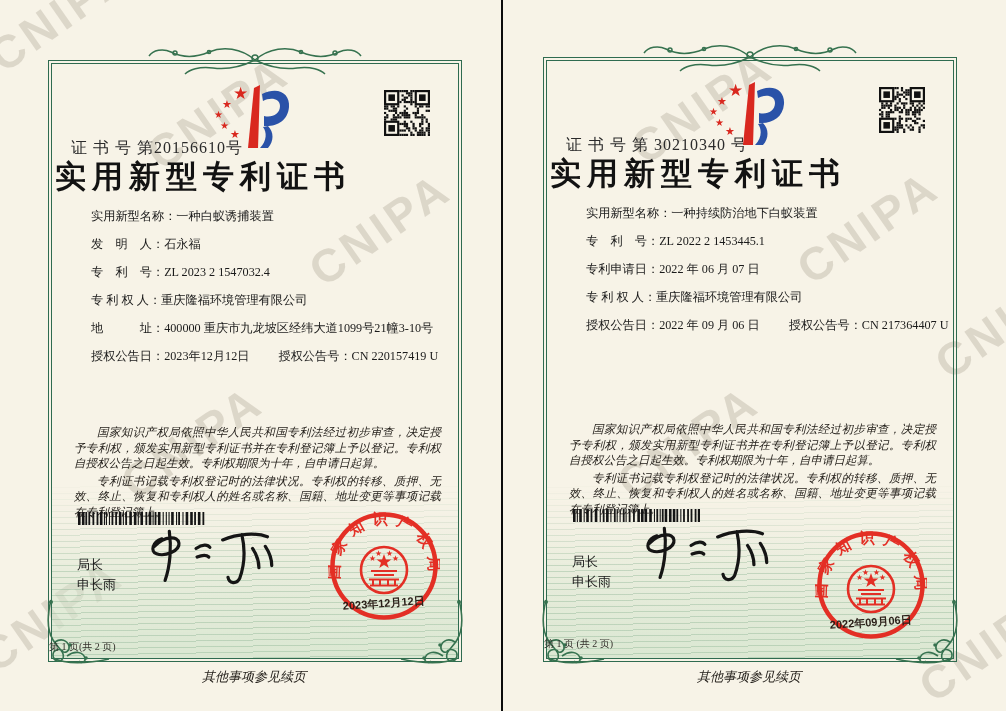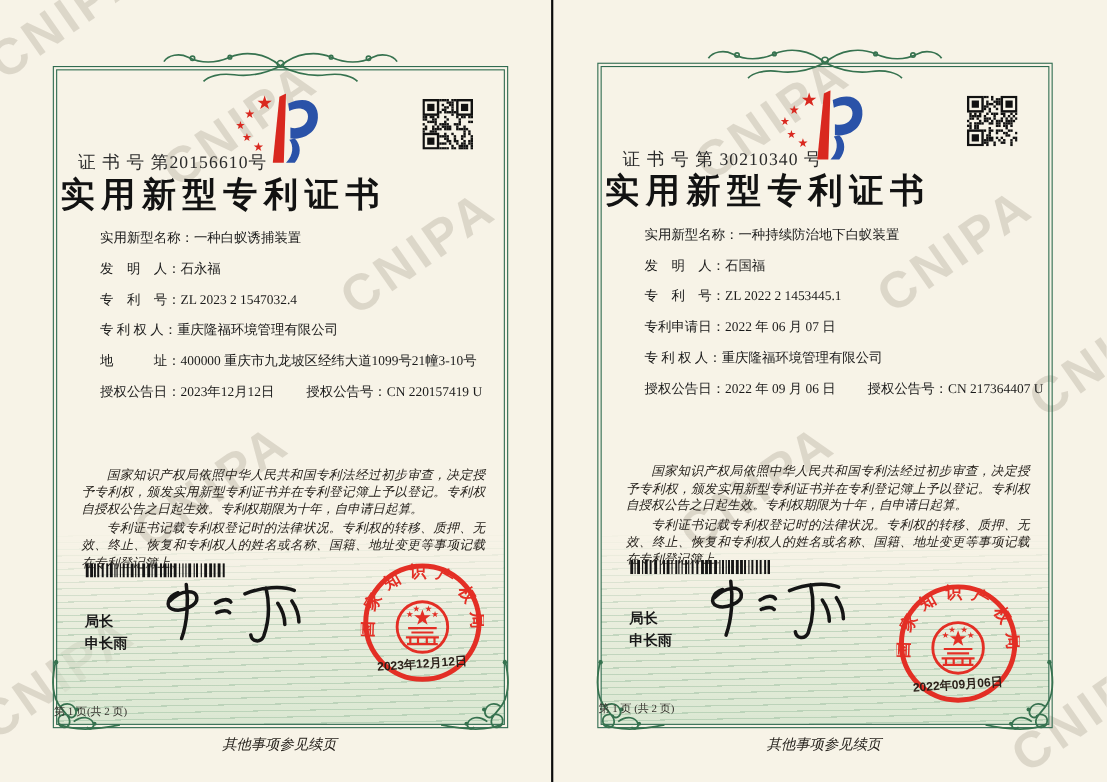--- a/index.html
+++ b/index.html
@@ -47,21 +47,21 @@
   .fields .pair2{margin-left:26px;}
   .paras{
     position:absolute;left:25px;right:20px;top:345px;
     font-size:11.5px;font-style:italic;color:#26221d;line-height:15.5px;text-align:justify;margin-top:19px;
   }
   .paras p{margin:0 0 2px 0;text-indent:2em;}
   .barcode{position:absolute;left:28px;top:451px;width:128px;height:13px;}
   .officer{
     position:absolute;left:28px;top:494px;
     font-family:"Liberation Sans","DejaVu Sans",sans-serif;
-    font-weight:bold;font-size:13px;line-height:20px;color:#191919;
+    font-weight:normal;font-size:13px;line-height:20px;color:#191919;
   }
   .signature{position:absolute;left:88px;top:464px;width:150px;height:64px;}
   .seal{position:absolute;width:112px;height:112px;z-index:2;}
   .seal svg{mix-blend-mode:multiply;opacity:.96;}
   .page.left  .seal{left:279px;top:449px;}
   .page.right .seal{left:271px;top:471px;}
   .page-num{position:absolute;left:0;right:0;top:579px;font-size:10px;color:#33302b;}
   .note{
     position:absolute;top:668px;width:412px;text-align:center;
     font-size:13px;font-style:italic;color:#26221d;
@@ -571,21 +571,20 @@
         <rect x="16" y="2" width="3" height="3" fill="#111"></rect>
         <rect x="0" y="14" width="7" height="7" fill="#111"></rect>
         <rect x="1" y="15" width="5" height="5" fill="#f7f3e7"></rect>
         <rect x="2" y="16" width="3" height="3" fill="#111"></rect>
       </svg>
 
     <div class="title">实用新型专利证书</div>
 
     <div class="fields">
       <div class="row"><span>实用新型名称：</span><span>一种持续防治地下白蚁装置</span></div>
-      <div class="row"><span>发　明　人：</span><span>石国福</span></div>
       <div class="row"><span>专　利　号：</span><span>ZL 2022 2 1453445.1</span></div>
       <div class="row"><span>专利申请日：</span><span>2022 年 06 月 07 日</span></div>
       <div class="row"><span>专 利 权 人：</span><span>重庆隆福环境管理有限公司</span></div>
       <div class="row">
         <span>授权公告日：</span><span>2022 年 09 月 06 日</span>
         <span class="pair2">授权公告号：</span><span>CN 217364407 U</span>
       </div>
     </div>
 
     <div class="paras">

